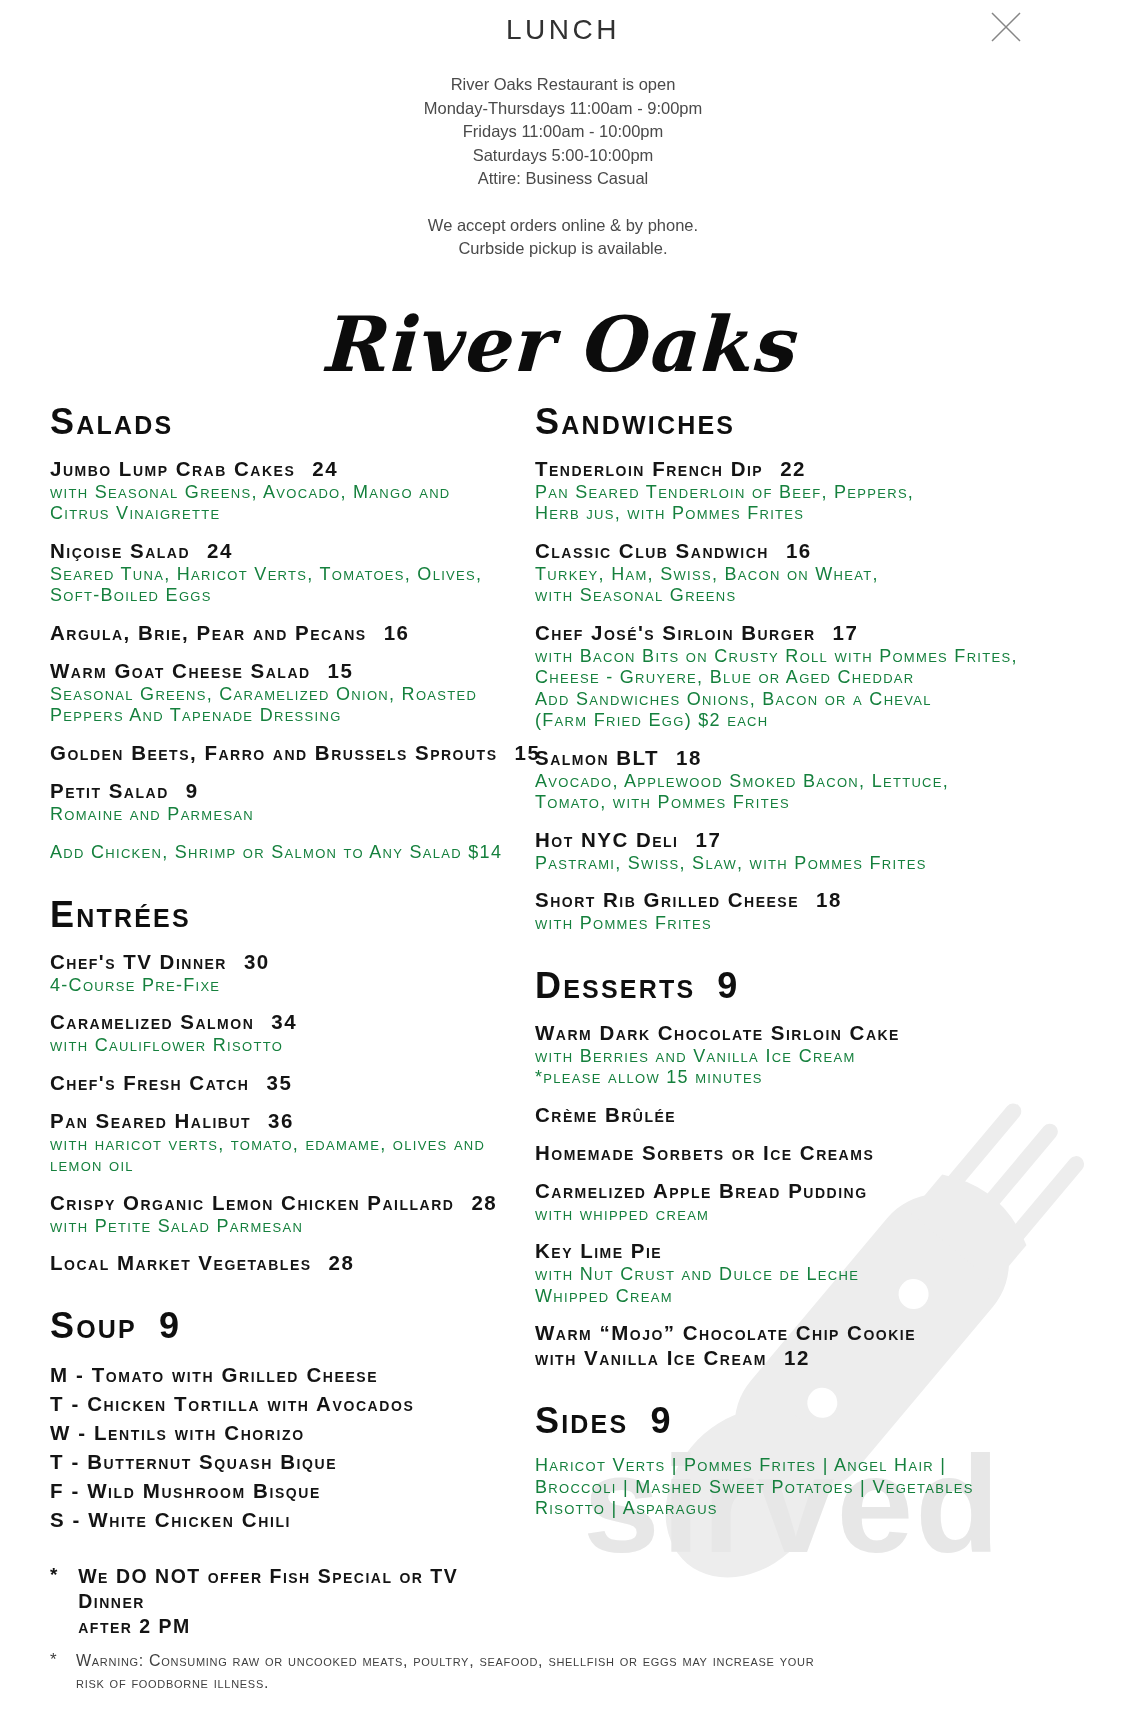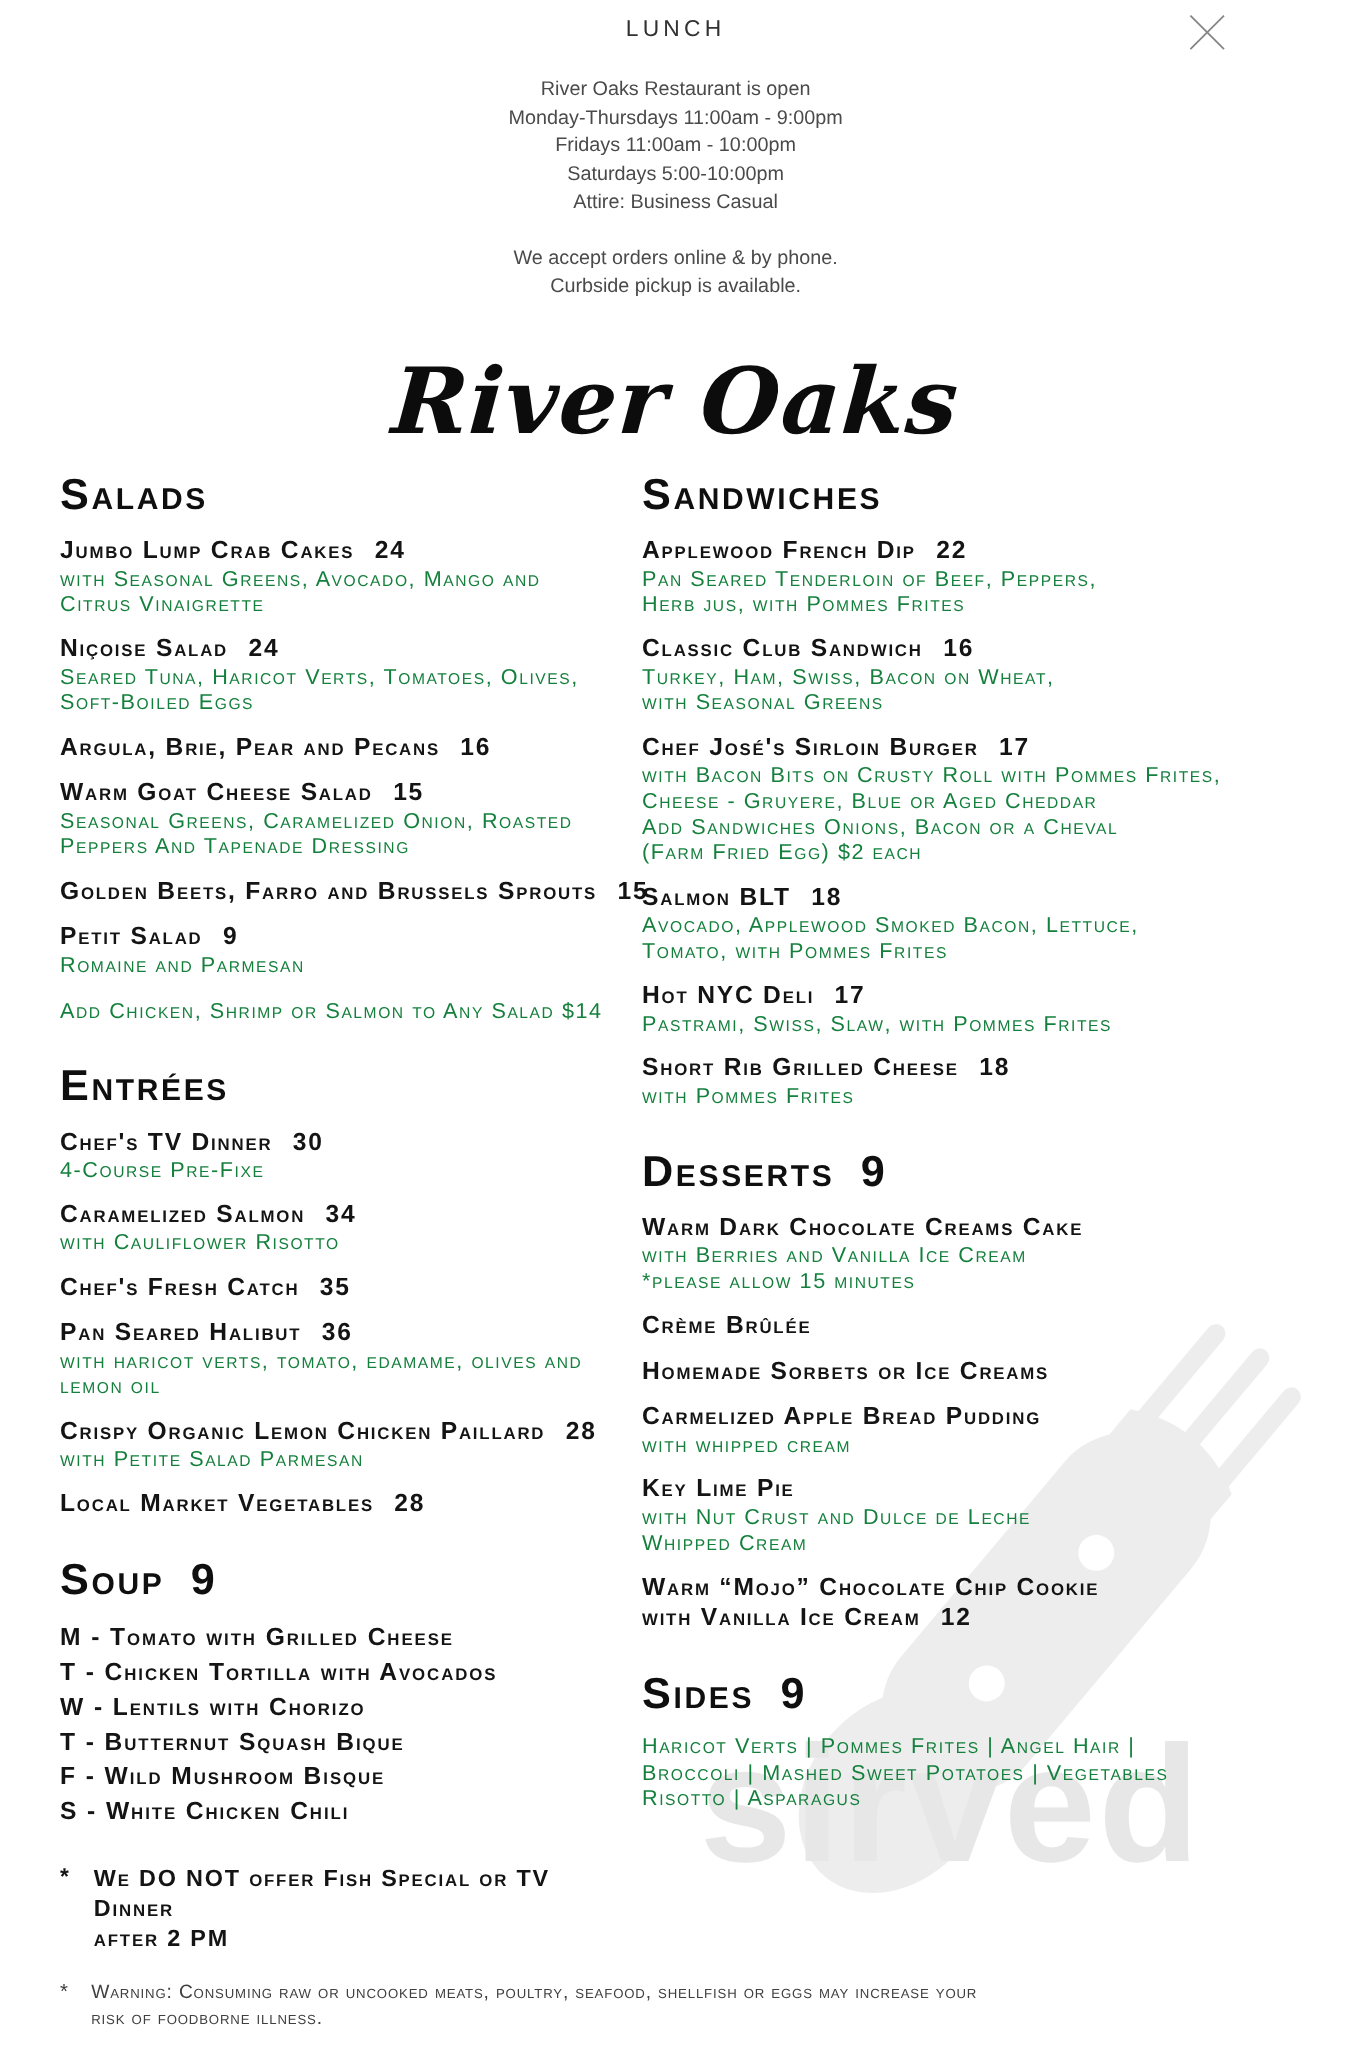--- a/index.html
+++ b/index.html
@@ -2,21 +2,21 @@
 <html><head>
 <meta charset="utf-8">
 <style>
   html,body{margin:0;padding:0;}
   body{
     width:1126px;height:1712px;background:#ffffff;position:relative;overflow:hidden;
     font-family:"Liberation Sans", sans-serif;color:#1b1b1b;
   }
   
   .top{ text-align:center; padding-top:14px; position:relative; z-index:2;}
-  .lunch-title{font-size:19px; letter-spacing:3.5px; color:#313131; font-weight:400;}
+  .lunch-title{font-size:28px; letter-spacing:3.5px; color:#313131; font-weight:400;}
   .info-block{margin-top:27px; font-size:16.5px; line-height:23.5px; color:#4a4a4a;}
   .order-block{margin-top:23px; font-size:16.5px; line-height:23.5px; color:#4a4a4a;}
   .close-btn{position:absolute; left:988px; top:8px; width:36px; height:36px; cursor:pointer; z-index:5;}
   
   .logo{
     margin-top:34px; text-align:center; height:102px; line-height:100px;
     font-family:"DejaVu Serif", serif; font-style:italic; font-weight:bold;
     font-size:76px; color:#0c0c0c; letter-spacing:1px; position:relative; z-index:2;
     transform:skewX(-4deg);
   }
@@ -215,21 +215,21 @@
   </div>
 
   <div class="col-gap"></div>
 
   <div class="col-right">
 
     <div class="section">
       <div class="section-head">Sandwiches</div>
 
       <div class="item">
-        <div class="item-head"><span>Applewood French Dip</span><span class="price">22</span></div>
+        <div class="item-head"><span>Tenderloin French Dip</span><span class="price">22</span></div>
         <div class="item-desc">
           <div class="desc-line">Pan Seared Tenderloin of Beef, Peppers,</div>
           <div class="desc-line">Herb jus, with Pommes Frites</div>
         </div>
       </div>
 
       <div class="item">
         <div class="item-head"><span>Classic Club Sandwich</span><span class="price">16</span></div>
         <div class="item-desc">
           <div class="desc-line">Turkey, Ham, Swiss, Bacon on Wheat,</div>
@@ -267,21 +267,21 @@
         <div class="item-desc">
           <div class="desc-line">with Pommes Frites</div>
         </div>
       </div>
     </div>
 
     <div class="section">
       <div class="section-head"><span>Desserts</span><span class="sec-price">9</span></div>
 
       <div class="item">
-        <div class="item-head"><span>Warm Dark Chocolate Creams Cake</span></div>
+        <div class="item-head"><span>Warm Dark Chocolate Sirloin Cake</span></div>
         <div class="item-desc">
           <div class="desc-line">with Berries and Vanilla Ice Cream</div>
           <div class="desc-line">*please allow 15 minutes</div>
         </div>
       </div>
 
       <div class="item">
         <div class="item-head"><span>Crème Brûlée</span></div>
       </div>
 

